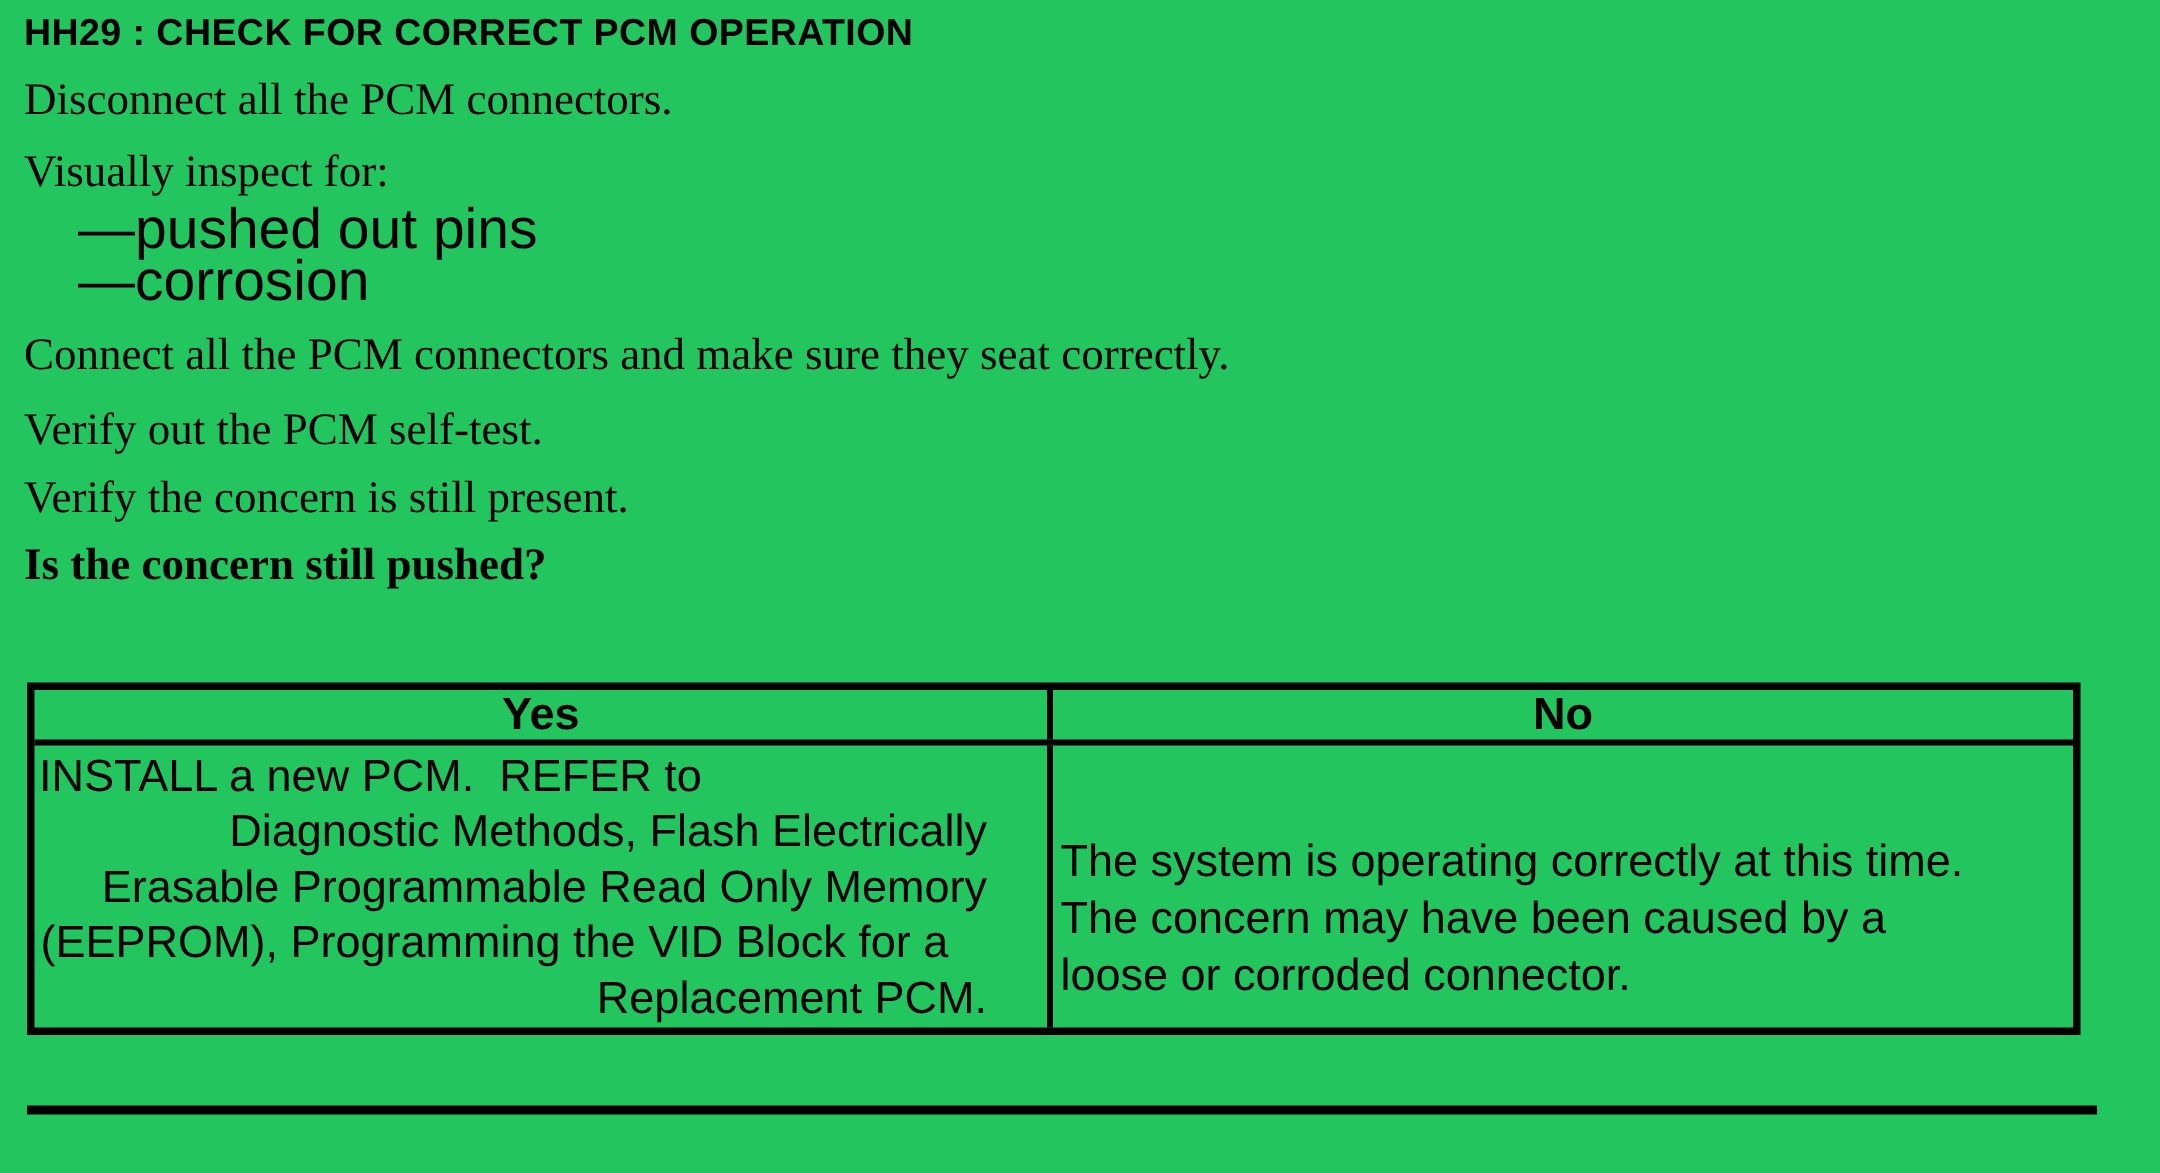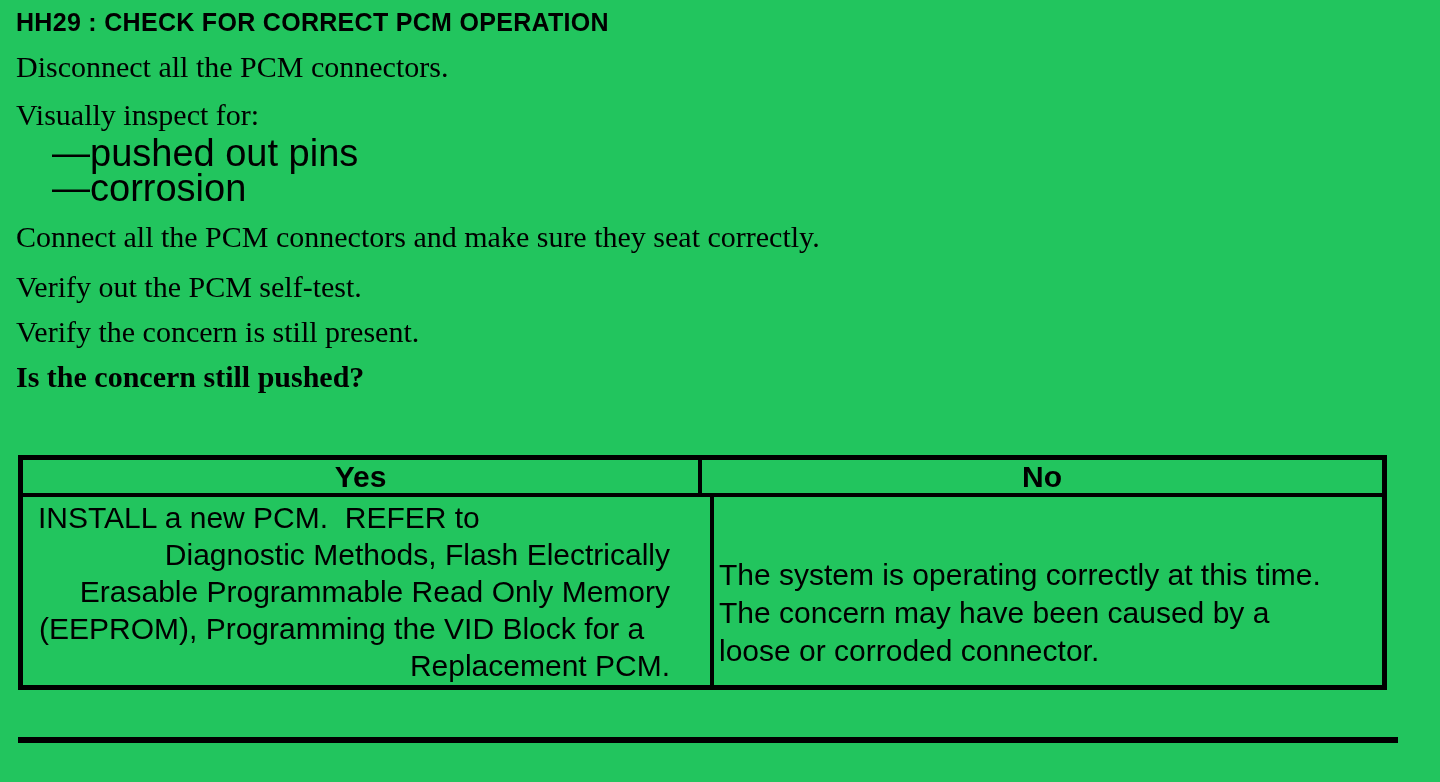--- a/index.html
+++ b/index.html
@@ -69,21 +69,20 @@
   .col-yes {
     width: 679px;
     box-sizing: border-box;
     border-right: 4px solid #000000;
   }
   .col-no { flex: 1; box-sizing: border-box; }
 
   .td-yes {
     padding-top: 2px;
     line-height: 37px;
-    margin-left: 12px;
   }
   .td-yes .l-left  { text-align: left;  padding-left: 3px; white-space: pre-wrap; }
   .td-yes .l-center { text-align: right; padding-right: 40px; }
   .td-yes .l-full { text-align: left; padding-left: 4px; white-space: nowrap; }
 
   .td-no {
     display: flex;
     flex-direction: column;
     justify-content: center;
     padding-left: 5px;

